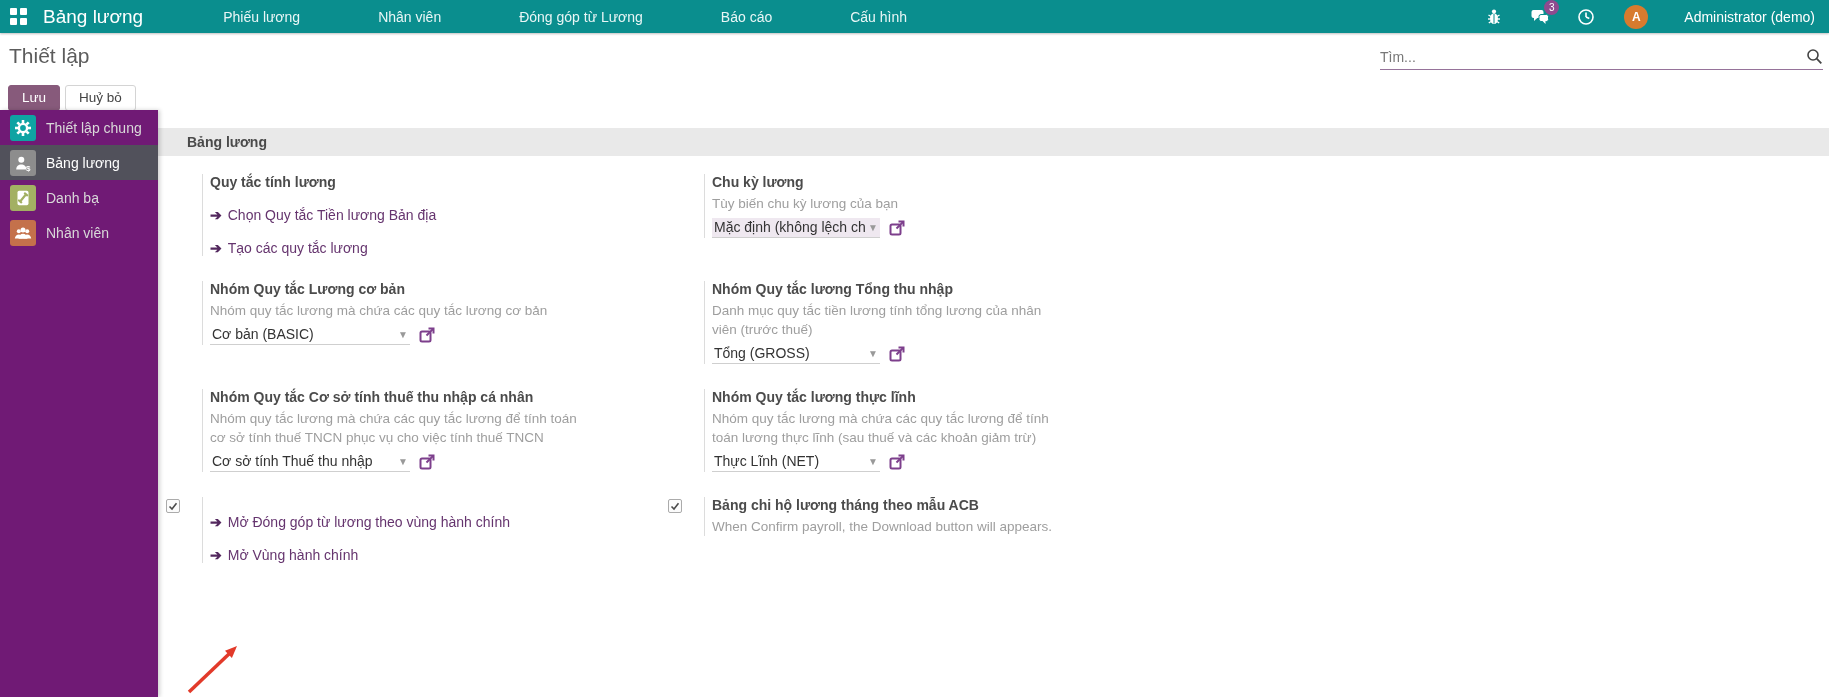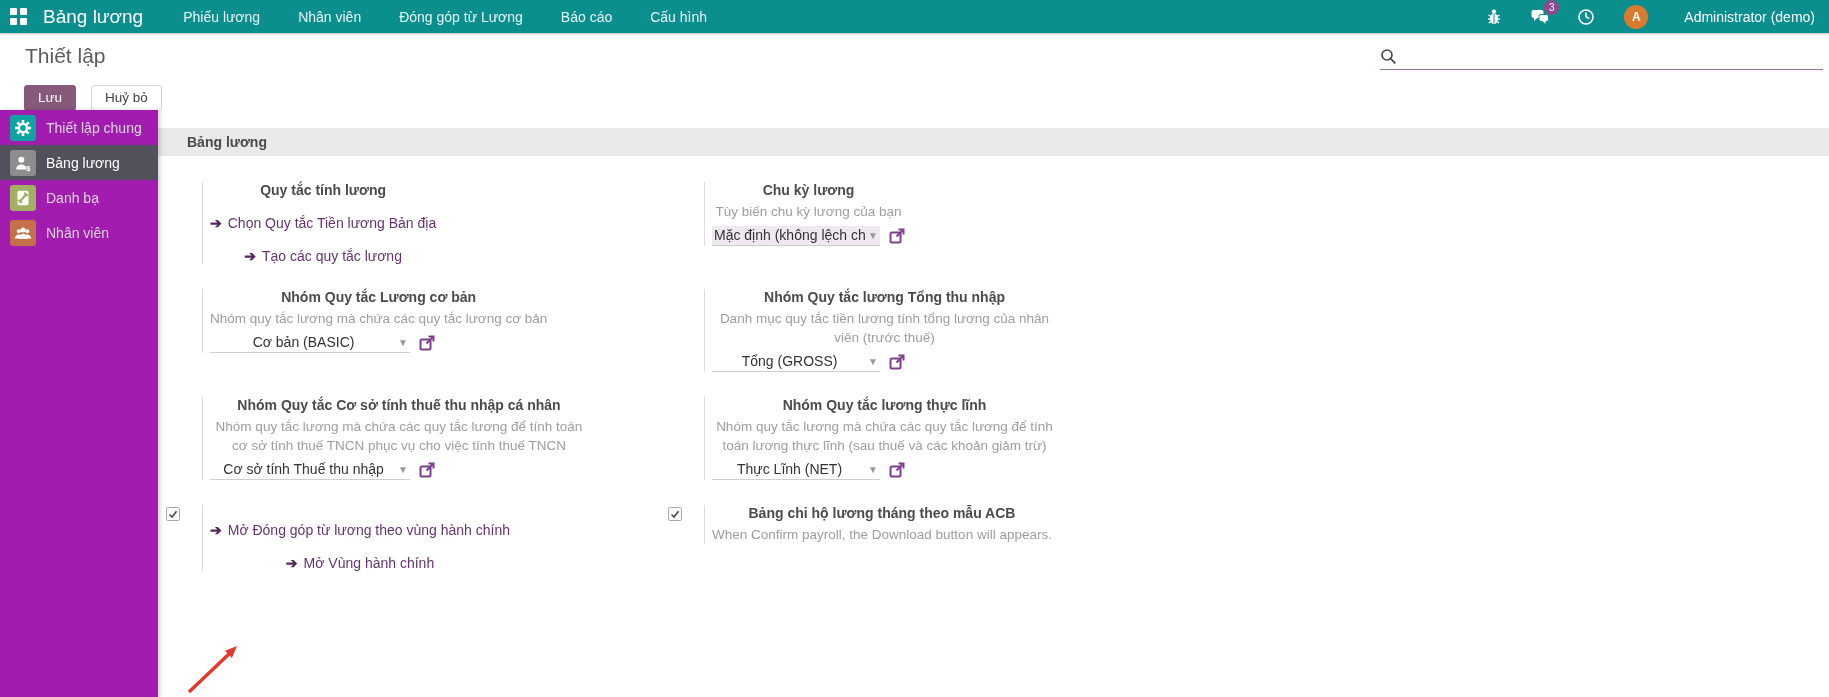--- a/index.html
+++ b/index.html
@@ -9,64 +9,64 @@
 
   
   .topbar { position:absolute; top:0; left:0; right:0; height:33px;
     background:#0a8e8e; display:flex; align-items:center; padding:0 14px 0 10px;
     color:#fff; box-shadow:0 1px 2px rgba(0,0,0,.25); z-index:5; }
   .apps-icon { width:17px; height:17px; display:grid;
     grid-template-columns:7px 7px; grid-template-rows:7px 7px; gap:3px;
     margin-right:16px; cursor:pointer; }
   .apps-icon span { background:#fff; border-radius:1px; }
   .brand { font-size:19px; margin-right:40px; white-space:nowrap; }
-  .menu-item { font-size:14px; margin-right:38px; color:#e9f6f6; white-space:nowrap; cursor:pointer; }
+  .menu-item { font-size:14px; margin-right:38px; color:#e9f6f6; white-space:nowrap; cursor:pointer;margin-left:40px; }
   .tb-spacer { flex:1; }
   .tb-icon { width:20px; height:20px; margin-left:26px; position:relative; cursor:pointer; flex:none; }
   .badge { position:absolute; top:-7px; right:-9px; min-width:15px; height:15px;
     background:#8f4a8f; color:#fff; border-radius:50%; font-size:10px;
     display:flex; align-items:center; justify-content:center; padding:0 3px; }
   .avatar { width:24px; height:24px; border-radius:50%; background:#d87b2e;
     color:#fff; font-size:12px; font-weight:bold; display:flex; align-items:center;
     justify-content:center; margin:0 8px 0 28px; flex:none; }
   .username { font-size:14px; white-space:nowrap;margin-left:28px; }
 
   
-  .subheader { position:absolute; top:33px; left:16px; right:0; height:77px; background:#fff; }
+  .subheader { position:absolute; top:33px; left:0; right:0; height:77px; background:#fff; }
   .page-title { position:absolute; left:9px; top:11px; font-size:21px; color:#5c5c5c; }
   .searchbox { position:absolute; right:6px; top:11px; width:443px; height:26px;
     border-bottom:1px solid #96739a; display:flex; align-items:center; }
   .searchbox input { flex:1; border:none; outline:none; font-size:14px; color:#333;
     font-family:"Liberation Sans", sans-serif; background:transparent; }
   .searchbox input::placeholder { color:#777; }
   .search-icon { width:17px; height:17px; flex:none; cursor:pointer; }
   .btn-row { position:absolute; left:8px; top:52px; display:flex; }
   .btn { font-size:13.5px; padding:4px 13px 5px; border-radius:3px; cursor:pointer;
     font-family:"Liberation Sans", sans-serif; }
-  .btn-save { background:#875a7b; color:#fff; border:1px solid #875a7b; margin-right:15px; }
+  .btn-save { background:#875a7b; color:#fff; border:1px solid #875a7b; margin-right:5px; }
   .btn-discard { background:#fff; color:#444; border:1px solid #d4d4d4; }
 
   
   .sidebar { position:absolute; top:110px; left:0; width:158px; bottom:0;
-    background:#a21caf; box-shadow:2px 0 4px rgba(0,0,0,.18); z-index:2; }
+    background:#701a75; box-shadow:2px 0 4px rgba(0,0,0,.18); z-index:2; }
   .side-item { height:35px; display:flex; align-items:center; padding-left:10px;
     color:#d9d9d9; font-size:14px; cursor:pointer; white-space:nowrap; }
   .side-item.active { background:#51515b; color:#fff; }
   .tile { width:26px; height:26px; border-radius:3px; margin-right:10px;
     display:flex; align-items:center; justify-content:center; flex:none; }
   .tile svg { width:20px; height:20px; }
   .tile-teal { background:#0fa3a3; } .tile-gray { background:#8d8d8d; }
   .tile-olive { background:#a3b063; } .tile-orange { background:#c4714b; }
 
   
   .main { position:absolute; top:110px; left:158px; right:0; bottom:0; background:#fff; }
   .section-bar { margin-top:18px; height:28px; background:#e9e9e9; display:flex;
     align-items:center; padding-left:29px; font-size:14px; font-weight:bold; color:#4a4a4a; }
-  .settings { margin-top:26px; padding-left:8px; display:grid;
-    grid-template-columns:502px auto; row-gap:25px;text-align:center; }
+  .settings { margin-top:18px; padding-left:8px; display:grid;
+    grid-template-columns:502px auto; row-gap:25px; }
   .block { display:flex; align-items:flex-start; }
   .gutter { width:36px; padding-top:2px; flex:none; }
   .cb { width:14px; height:14px; border:1px solid #ababab; border-radius:2px;
     background:#fbfbfb; display:flex; align-items:center; justify-content:center; cursor:pointer; }
   .cb svg { width:10px; height:10px; }
   .body { border-left:1px solid #dcdcdc; padding-left:7px; max-width:400px; }
   .b-title { font-size:14px; font-weight:bold; color:#4b4b4b; margin-bottom:4px; }
   .b-desc { font-size:13.5px; color:#9e9e9e; line-height:19px; }
   .desc-l { max-width:378px; } .desc-r { max-width:345px; }
   .setting-link { display:block; margin-top:17px; font-size:14px; color:#65346e;
@@ -133,20 +133,21 @@
           <line x1="10" y1="10" x2="13.3" y2="11.5" stroke="#fff" stroke-width="1.6"></line>
         </svg>
     </div>
     <div class="avatar">A</div>
     <div class="username">Administrator (demo)</div>
   </div>
 
   <div class="subheader">
     <div class="page-title">Thiết lập</div>
     <div class="searchbox">
+      <input type="text" placeholder="Tìm..." style="">
       <svg class="search-icon" viewBox="0 0 17 17">
           <circle cx="7" cy="7" r="5" fill="none" stroke="#444" stroke-width="1.6"></circle>
           <line x1="10.7" y1="10.7" x2="15.3" y2="15.3" stroke="#444" stroke-width="1.8"></line>
         </svg>
     </div>
     <div class="btn-row">
       <button class="btn btn-save">Lưu</button>
       <button class="btn btn-discard">Huỷ bỏ</button>
     </div>
   </div>

